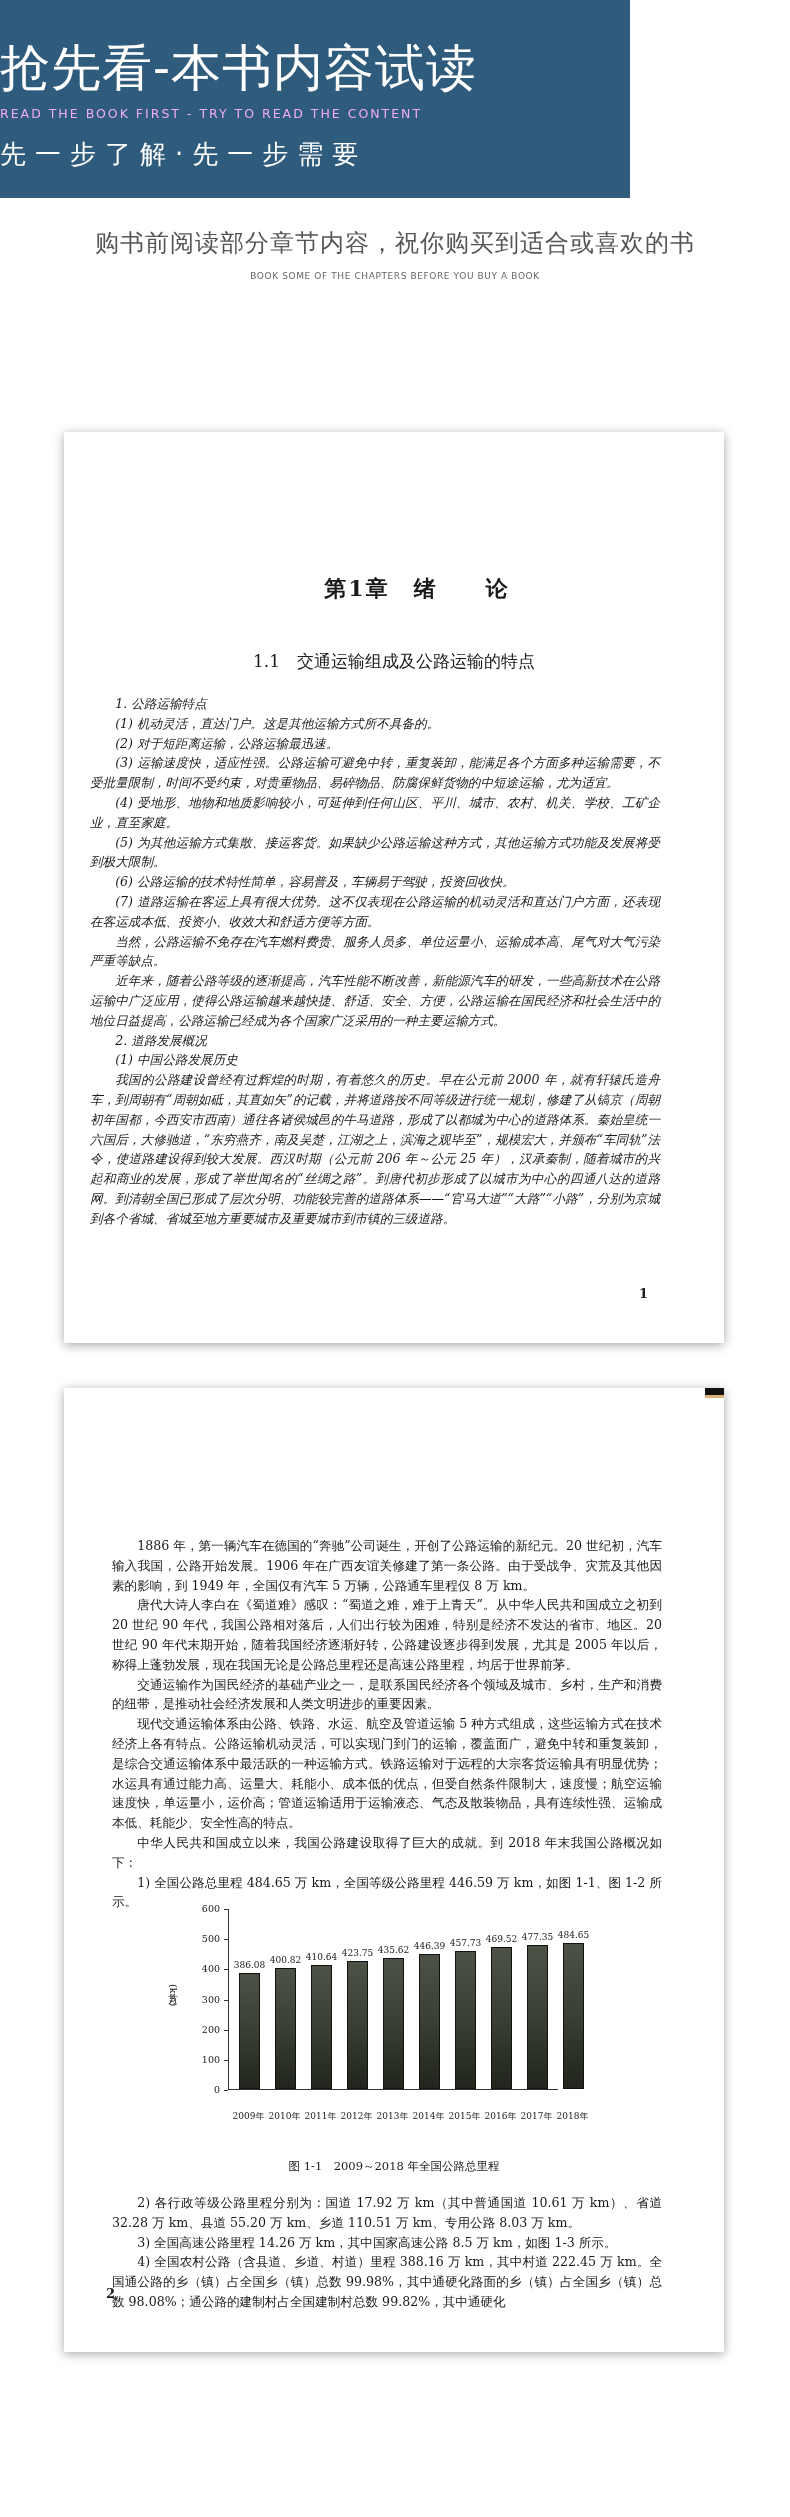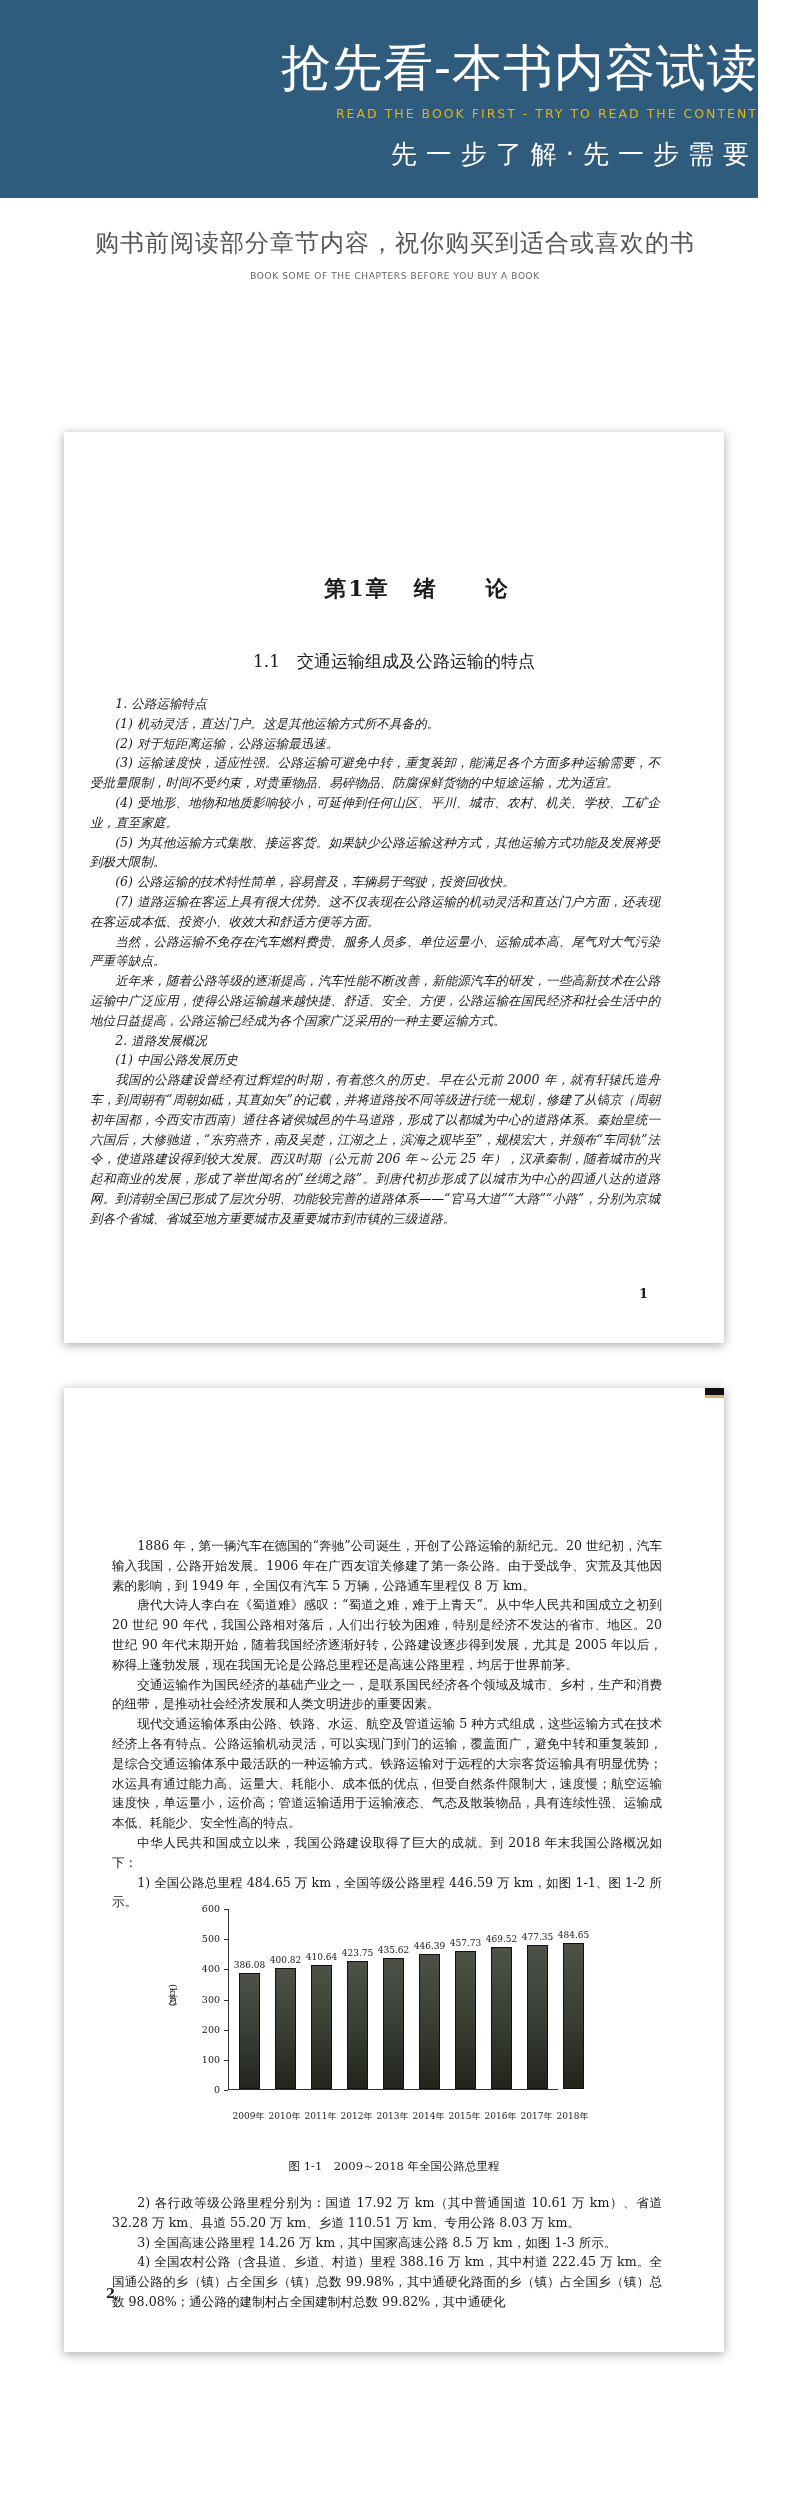--- a/index.html
+++ b/index.html
@@ -1,28 +1,28 @@
 <!DOCTYPE html>
 <html><head>
 <meta charset="utf-8">
 <style>
   * { box-sizing: border-box; margin: 0; padding: 0; }
   html, body { width: 790px; background: #ffffff; }
   body { position: relative; width: 790px; height: 2517px; overflow: hidden;
          font-family: "DejaVu Serif", "Liberation Serif", serif; color: #1a1a1a; }
 
   
-  .banner { position: absolute; left: 0; top: 0; width: 758px; height: 198px;
-            background: #2f5b7c; text-align: right; color: #fff; }
+  .banner { position: absolute; left: 0; top: 0; width: 630px; height: 198px;
+            background: #2f5b7c; text-align: left; color: #fff; }
   .banner-title { position: absolute; left: 0; right: 0; top: 36px;
                   font-family: "DejaVu Serif", serif; font-size: 50px; letter-spacing: 1px;
                   line-height: 64px; font-weight: normal; }
   .banner-sub-en { position: absolute; left: 0; right: 0; top: 106px;
                    font-family: "DejaVu Sans", sans-serif; font-size: 12.5px; letter-spacing: 2px;
-                   color: #eab308; }
+                   color: #f0abfc; }
   .banner-sub-cn { position: absolute; left: 0; right: 0; top: 137px;
                    font-family: "DejaVu Sans", sans-serif; font-size: 26px; letter-spacing: 9px; }
 
   .intro-cn { position: absolute; left: 0; right: 0; top: 227px; text-align: center;
               font-family: Liberation Mono, monospace; font-size: 24px; color: #555;
               letter-spacing: 1px; }
   .intro-en { position: absolute; left: 0; right: 0; top: 271px; text-align: center;
               font-family: "DejaVu Sans", sans-serif; font-size: 9px; color: #666; letter-spacing: 0.6px; }
 
   

